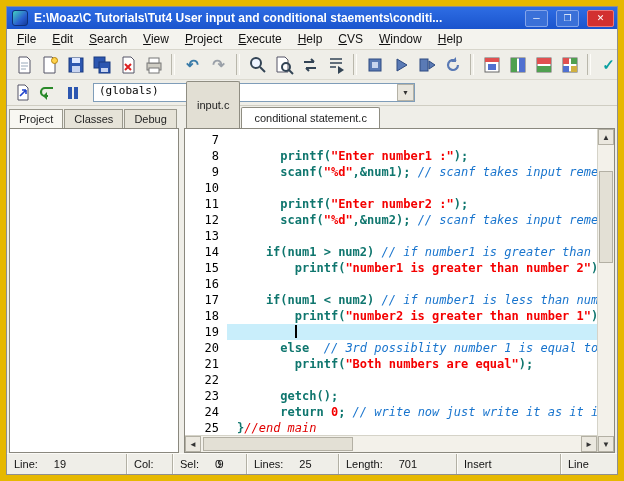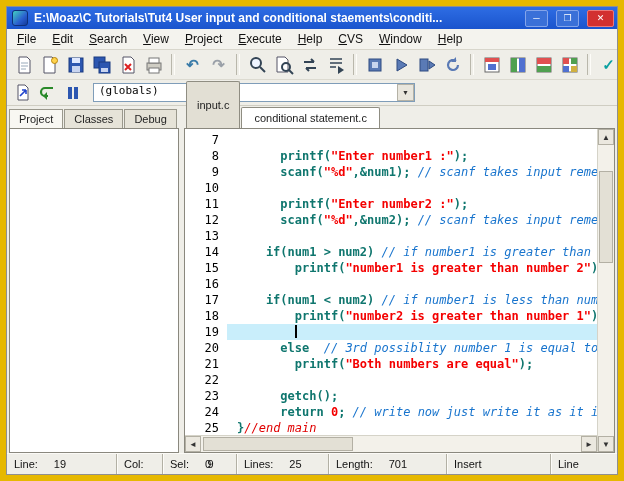--- a/index.html
+++ b/index.html
@@ -63,21 +63,21 @@
   .hscroll{height:16px;flex:none;display:flex;background:#f3f1ea;border-top:1px solid #d5d3c8;}
   .sbtn{width:16px;height:16px;flex:none;display:flex;align-items:center;justify-content:center;background:#ebe8df;border:1px solid #b3b0a4;font-size:8px;color:#333;padding:0;box-sizing:border-box;}
   .vthumb{width:14px;height:92px;margin:26px 0 0 0;background:#e3e0d5;border:1px solid #b3b0a4;box-sizing:border-box;align-self:center;}
   .hthumb{width:150px;height:14px;margin:0 0 0 2px;background:#e3e0d5;border:1px solid #b3b0a4;box-sizing:border-box;align-self:center;}
   .sspace{flex:1;}
 
   
   .statusbar{height:20px;flex:none;display:flex;align-items:stretch;background:#efeee8;border-top:1px solid #fbfaf6;font-size:11px;color:#111;}
   .spanel{display:flex;align-items:center;padding:0 7px;border-right:1px solid #b2b0a4;box-shadow:1px 0 0 #fdfcf8;box-sizing:border-box;}
   .st-val{margin-left:16px;}
-  .w1{width:110px;} .w2{width:46px;gap:48px;} .w3{width:74px;} .w4{width:92px;} .w5{width:118px;} .w6{width:104px;} .w7{flex:1;border-right:none;box-shadow:none;}
+  .w1{width:120px;} .w2{width:46px;gap:48px;} .w3{width:74px;} .w4{width:92px;} .w5{width:118px;} .w6{width:104px;} .w7{flex:1;border-right:none;box-shadow:none;}
 </style>
 </head>
 <body>
 
 <div class="frame">
  <div class="win">
 
   <div class="titlebar">
     <span class="app-icon"></span>
     <span class="title-text">E:\Moaz\C Tutorials\Tut4 User input and conditional staements\conditi...</span>

